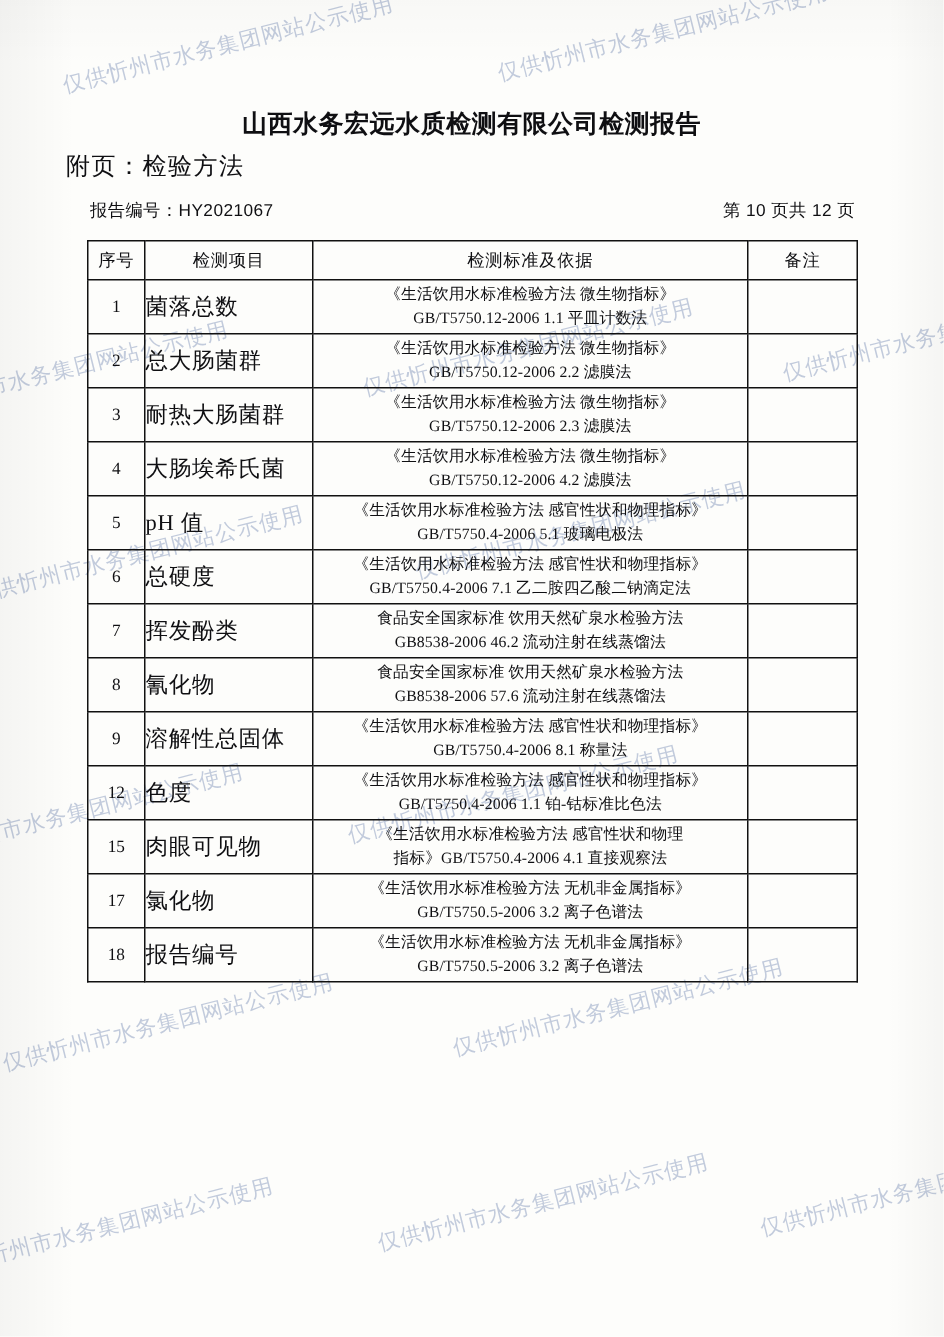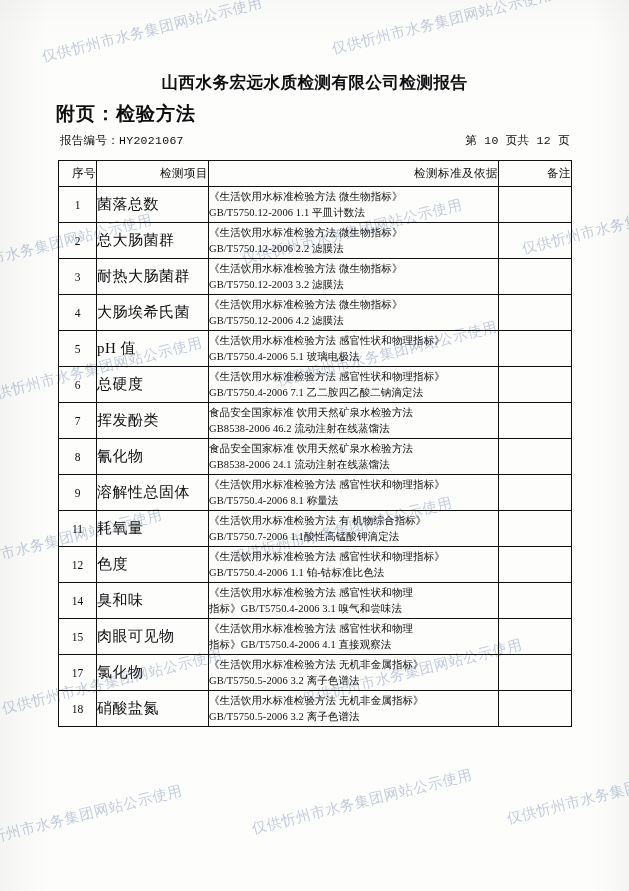--- a/index.html
+++ b/index.html
@@ -64,38 +64,37 @@
     text-align: center;
     font-size: 16.5px;
     font-weight: bold;
     letter-spacing: 0.5px;
     z-index: 6;
   }
   .sub-title {
     position: absolute;
     top: 101px;
     left: 44px;
-    font-size: 19px;
-    font-weight: bold;
+    font-size: 16px;
+    font-weight: normal;
     letter-spacing: 1px;
     z-index: 6;
-    margin-left: 12px;
   }
   .meta-row {
     position: absolute;
     top: 133px;
     left: 60px;
     width: 510px;
     display: flex;
     justify-content: space-between;
     font-size: 11.5px;
     z-index: 6;
   }
   .meta-left, .meta-right {
-    font-family: Liberation Mono, monospace;
+    font-family: Liberation Sans, sans-serif;
     letter-spacing: 0.3px;
   }
 
   
   #report-table {
     position: absolute;
     top: 160px;
     left: 58px;
     width: 513px;
     border-collapse: collapse;
@@ -105,41 +104,42 @@
   }
   #report-table td, #report-table th {
     border: 1px solid #111;
     padding: 0;
     vertical-align: middle;
     font-weight: normal;
   }
   th.h {
     height: 25px;
     font-size: 11.5px;
-    text-align: right;
+    text-align: center;
     font-family: "Liberation Sans", "DejaVu Sans", sans-serif;
     font-weight: bold;
     letter-spacing: 0.5px;
   }
   col.c-no    { width: 38px; }
   col.c-item  { width: 112px; }
   col.c-std   { width: 290px; }
   col.c-note  { width: 73px; }
 
   td.no {
     text-align: center;
     font-size: 11.5px;
     font-family: "Liberation Serif", "DejaVu Serif", serif;
   }
   td.item {
     text-align: left;
     font-size: 15px;
     letter-spacing: 0.5px;
   }
   td.std {
+    text-align: center;
     font-size: 10.5px;
     line-height: 1.45;
     padding: 3px 4px;
     letter-spacing: 0.1px;
   }
   td.std .l1, td.std .l2 { display: block; white-space: nowrap; }
   td.note { }
   tr.row { height: 36px; }
 </style>
 </head>
@@ -204,21 +204,21 @@
             <span class="l1">《生活饮用水标准检验方法  微生物指标》</span>
             <span class="l2">GB/T5750.12-2006  2.2 滤膜法</span>
           </td>
           <td class="note"></td>
         </tr>
         <tr class="row">
           <td class="no">3</td>
           <td class="item">耐热大肠菌群</td>
           <td class="std">
             <span class="l1">《生活饮用水标准检验方法  微生物指标》</span>
-            <span class="l2">GB/T5750.12-2003  3.2 滤膜法</span>
+            <span class="l2">GB/T5750.12-2006  2.3 滤膜法</span>
           </td>
           <td class="note"></td>
         </tr>
         <tr class="row">
           <td class="no">4</td>
           <td class="item">大肠埃希氏菌</td>
           <td class="std">
             <span class="l1">《生活饮用水标准检验方法  微生物指标》</span>
             <span class="l2">GB/T5750.12-2006  4.2 滤膜法</span>
           </td>
@@ -249,81 +249,63 @@
             <span class="l1">食品安全国家标准   饮用天然矿泉水检验方法</span>
             <span class="l2">GB8538-2006   46.2 流动注射在线蒸馏法</span>
           </td>
           <td class="note"></td>
         </tr>
         <tr class="row">
           <td class="no">8</td>
           <td class="item">氰化物</td>
           <td class="std">
             <span class="l1">食品安全国家标准   饮用天然矿泉水检验方法</span>
-            <span class="l2">GB8538-2006   24.1 流动注射在线蒸馏法</span>
+            <span class="l2">GB8538-2006   57.6 流动注射在线蒸馏法</span>
           </td>
           <td class="note"></td>
         </tr>
         <tr class="row">
           <td class="no">9</td>
           <td class="item">溶解性总固体</td>
           <td class="std">
             <span class="l1">《生活饮用水标准检验方法 感官性状和物理指标》</span>
             <span class="l2">GB/T5750.4-2006  8.1 称量法</span>
           </td>
           <td class="note"></td>
         </tr>
         <tr class="row">
-          <td class="no">11</td>
-          <td class="item">耗氧量</td>
-          <td class="std">
-            <span class="l1">《生活饮用水标准检验方法 有 机物综合指标》</span>
-            <span class="l2">GB/T5750.7-2006  1.1酸性高锰酸钾滴定法</span>
-          </td>
-          <td class="note"></td>
-        </tr>
-        <tr class="row">
           <td class="no">12</td>
           <td class="item">色度</td>
           <td class="std">
             <span class="l1">《生活饮用水标准检验方法 感官性状和物理指标》</span>
             <span class="l2">GB/T5750.4-2006  1.1 铂-钴标准比色法</span>
           </td>
           <td class="note"></td>
         </tr>
         <tr class="row">
-          <td class="no">14</td>
-          <td class="item">臭和味</td>
-          <td class="std">
-            <span class="l1">《生活饮用水标准检验方法 感官性状和物理</span>
-            <span class="l2">指标》GB/T5750.4-2006 3.1 嗅气和尝味法</span>
-          </td>
-          <td class="note"></td>
-        </tr>
-        <tr class="row">
           <td class="no">15</td>
           <td class="item">肉眼可见物</td>
           <td class="std">
             <span class="l1">《生活饮用水标准检验方法 感官性状和物理</span>
             <span class="l2">指标》GB/T5750.4-2006 4.1 直接观察法</span>
           </td>
           <td class="note"></td>
         </tr>
         <tr class="row">
           <td class="no">17</td>
           <td class="item">氯化物</td>
           <td class="std">
             <span class="l1">《生活饮用水标准检验方法  无机非金属指标》</span>
             <span class="l2">GB/T5750.5-2006  3.2 离子色谱法</span>
           </td>
           <td class="note"></td>
         </tr>
         <tr class="row">
           <td class="no">18</td>
-          <td class="item">硝酸盐氮</td>
+          <td class="item">报告编号</td>
           <td class="std">
             <span class="l1">《生活饮用水标准检验方法  无机非金属指标》</span>
             <span class="l2">GB/T5750.5-2006  3.2 离子色谱法</span>
           </td>
           <td class="note"></td>
         </tr>
       </tbody>
   </table>
 
 </div>

